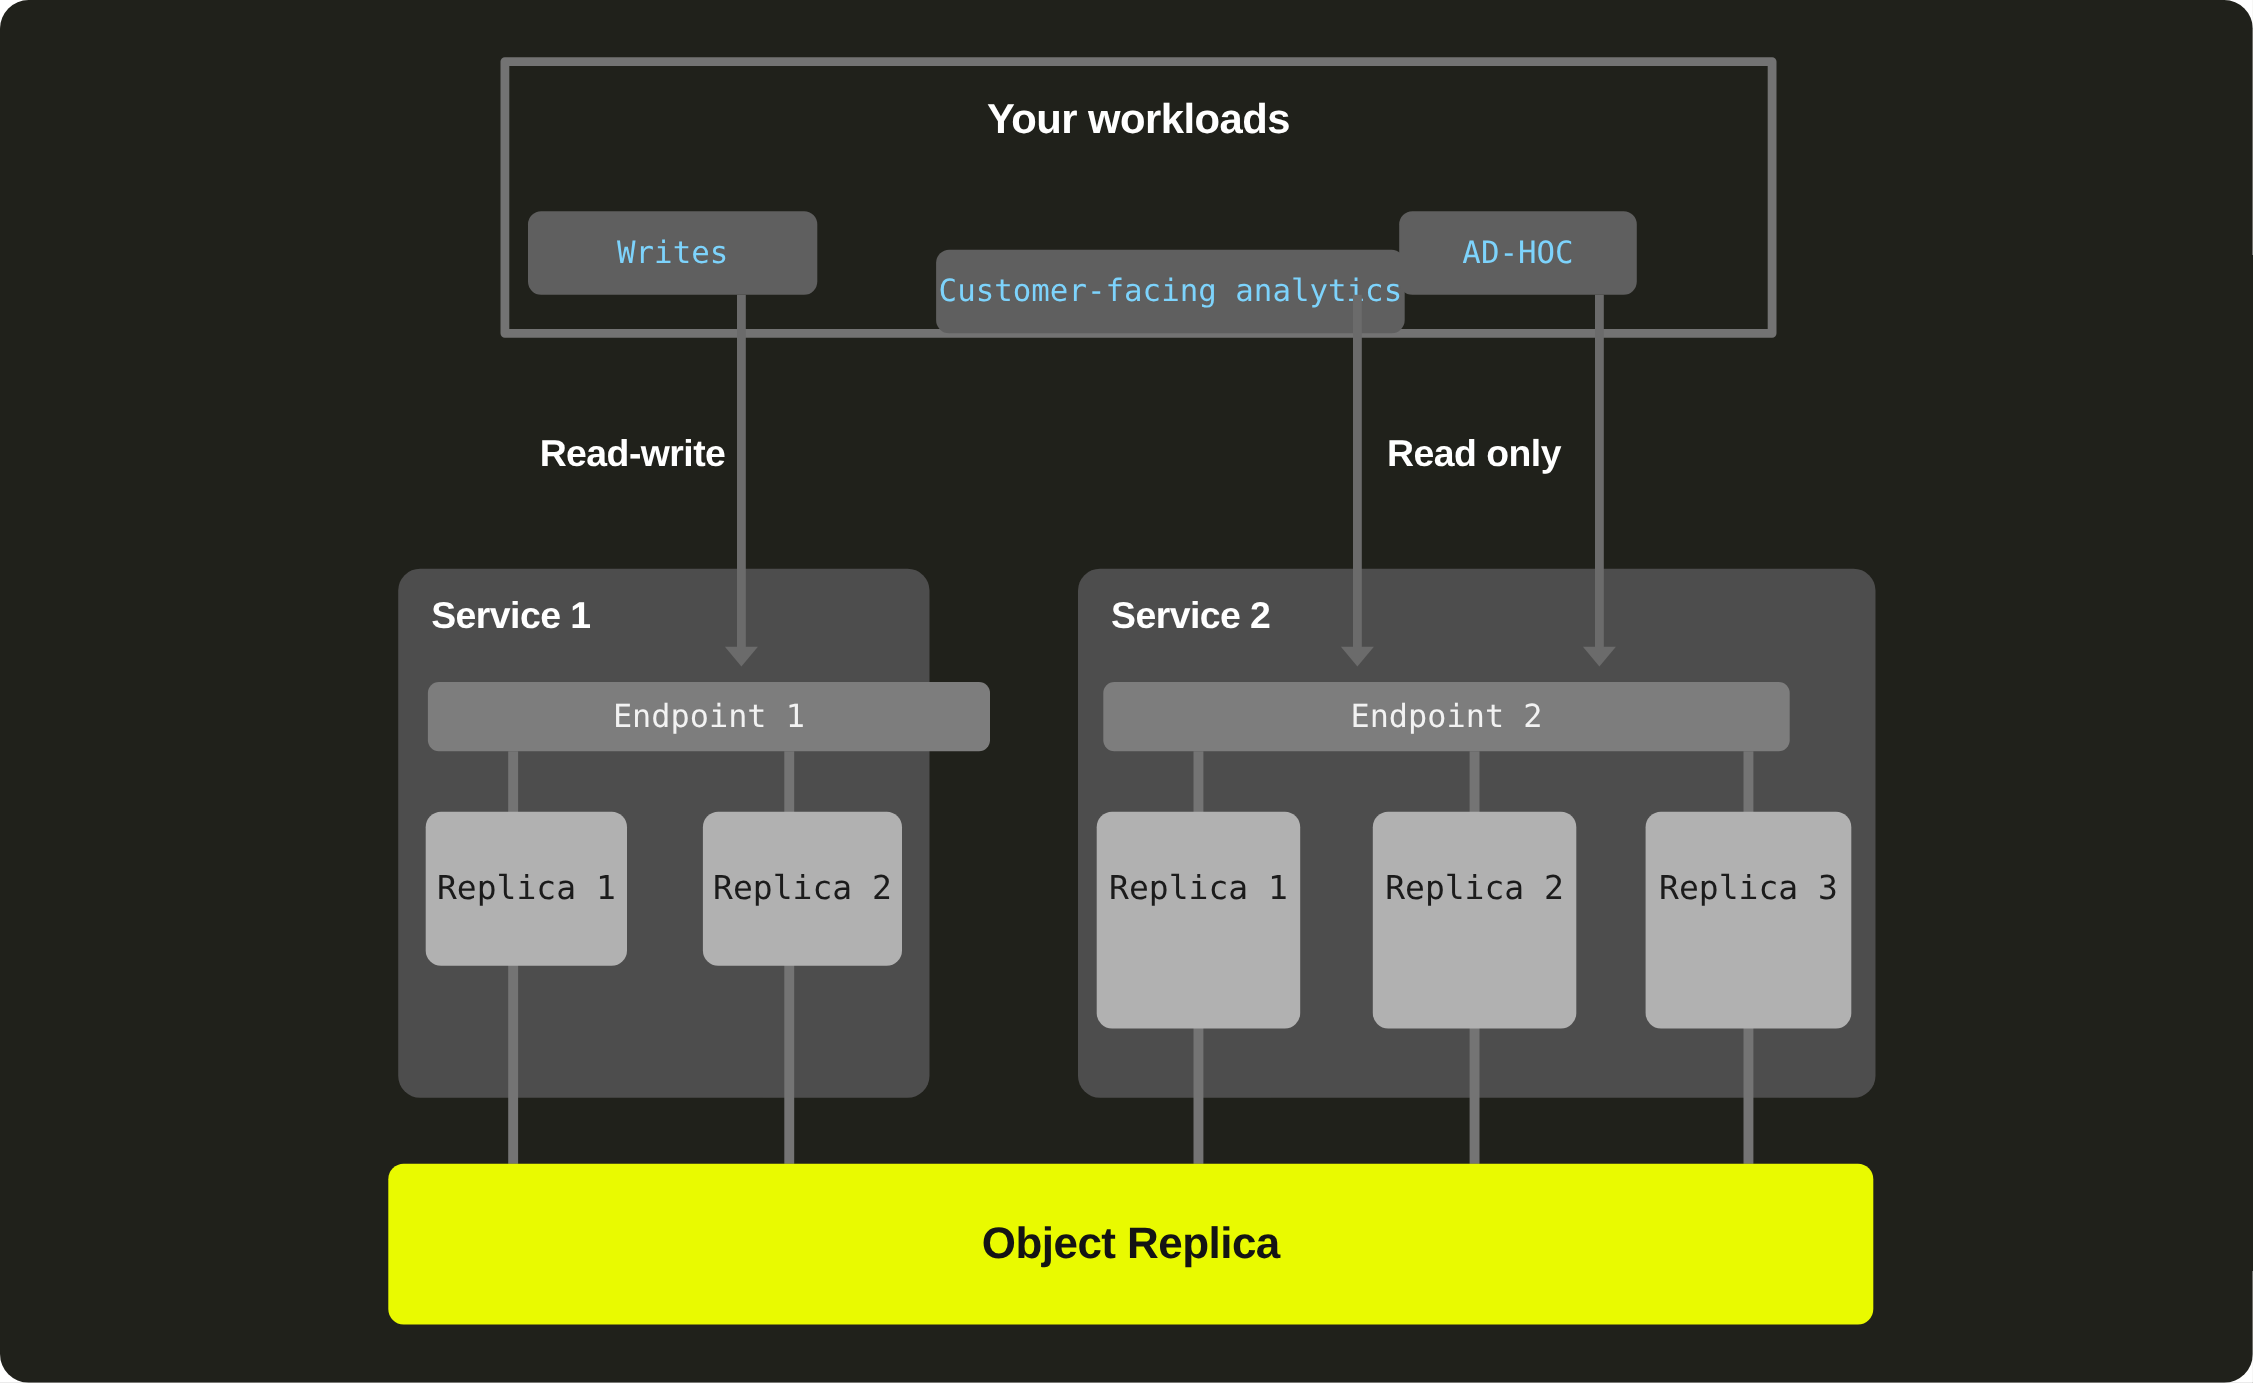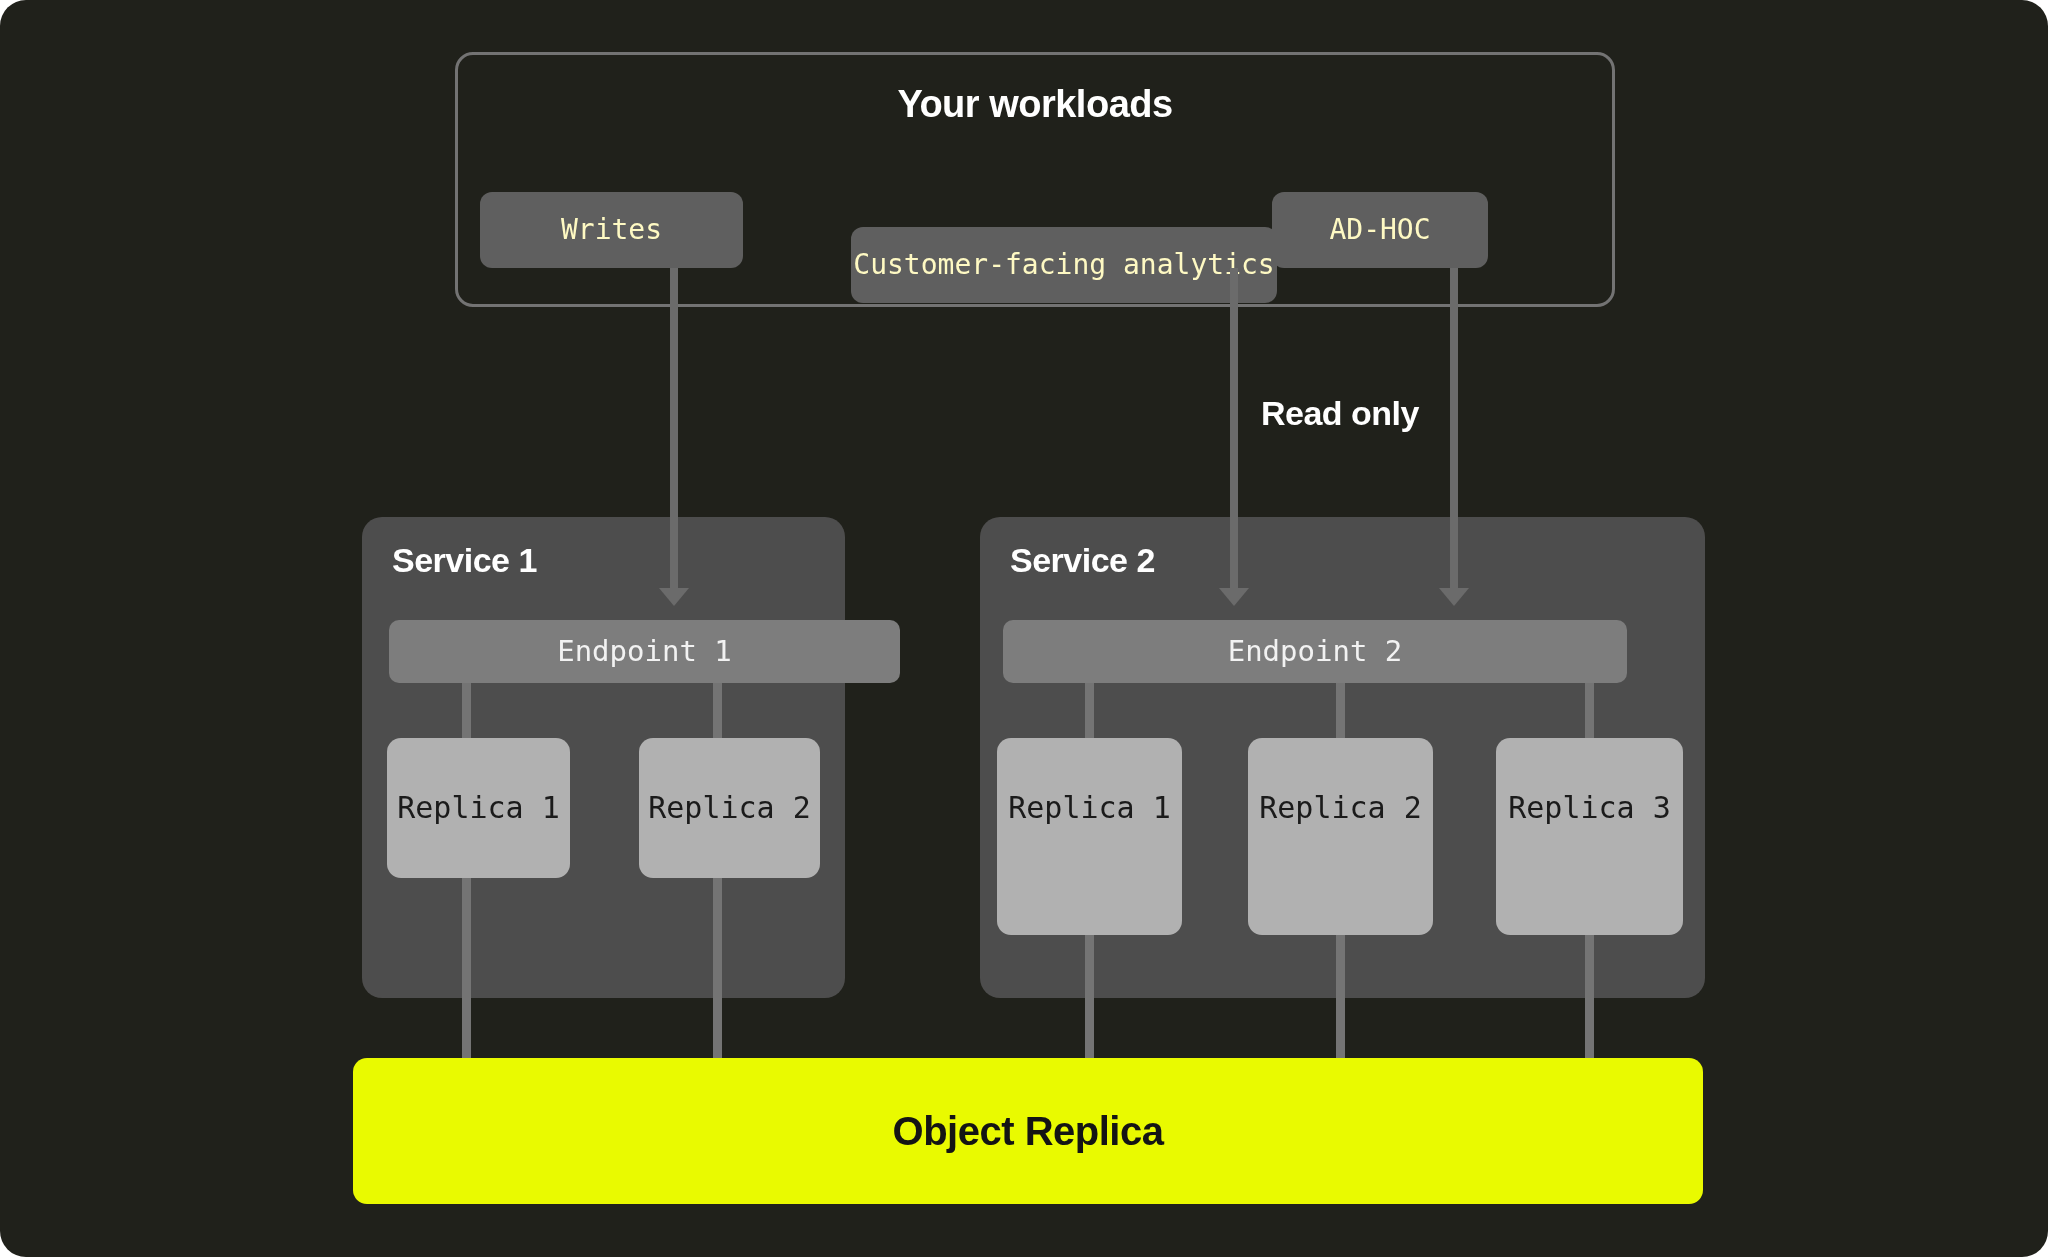--- a/index.html
+++ b/index.html
@@ -7,31 +7,31 @@
 
   .canvas {
     position: absolute; left: 0; top: 0; width: 2048px; height: 1257px;
     background: #20211b; border-radius: 26px; overflow: hidden;
     font-family: "Liberation Sans", sans-serif;
   }
 
   
   .workloads-box {
     position: absolute; left: 455px; top: 52px; width: 1160px; height: 255px;
-    border: 3px solid #737373; border-radius: 18px; box-sizing: border-box;
+    border: 8px solid #737373; border-radius: 4px; box-sizing: border-box;
   }
   .workloads-title {
     position: absolute; left: 0; top: 28px; width: 100%;
     text-align: center; color: #ffffff; font-size: 38px; font-weight: 700;
     letter-spacing: -0.5px;
   }
   .wl-btn {
     position: absolute; top: 192px; height: 76px; line-height: 76px;
     background: #5f5f5f; border-radius: 12px; text-align: center;
-    color: #fef9c3; font-family: "DejaVu Sans Mono", monospace; font-size: 28px;
+    color: #7dd3fc; font-family: "DejaVu Sans Mono", monospace; font-size: 28px;
     z-index: 3;
   }
   .wl-btn.b1 { left: 480px;  width: 263px; }
   .wl-btn.b2 { left: 851px;  width: 426px; margin-top: 35px; }
   .wl-btn.b3 { left: 1272px; width: 216px; }
 
   
   .flow-line {
     position: absolute; top: 268px; width: 8px; height: 322px;
     background: #6b6b6b; z-index: 4;
@@ -122,20 +122,21 @@
   <div class="wl-btn b2">Customer-facing analytics</div>
   <div class="wl-btn b3">AD-HOC</div>
 
   <div class="flow-line a1"></div>
   <div class="flow-head h1"></div>
   <div class="flow-line a2"></div>
   <div class="flow-head h2"></div>
   <div class="flow-line a3"></div>
   <div class="flow-head h3"></div>
 
+  <div class="flow-label rw">Read-write</div>
   <div class="flow-label ro">Read only</div>
 
   <div class="conn c1"></div>
   <div class="conn c2"></div>
   <div class="conn c3"></div>
   <div class="conn c4"></div>
   <div class="conn c5"></div>
 
   <div class="service s1">
     <div class="service-name">Service 1</div>

